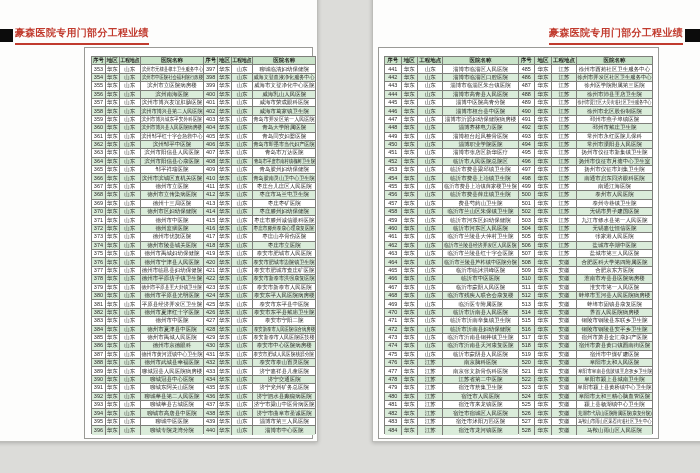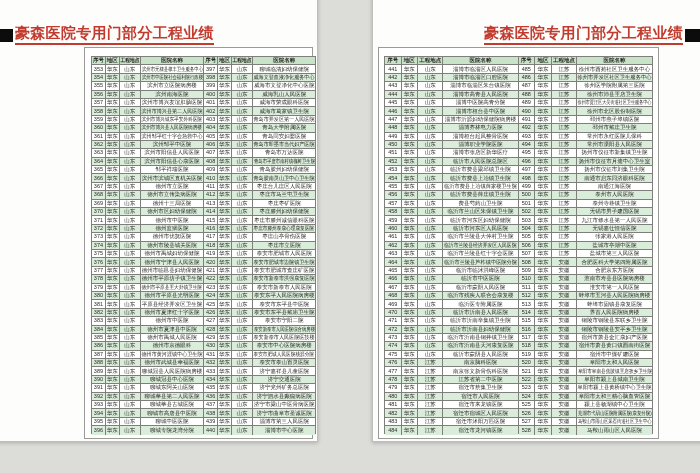--- a/index.html
+++ b/index.html
@@ -12,21 +12,21 @@
   .canvas{position:relative;width:700px;height:473px;overflow:hidden;}
   .page{
     position:absolute;top:-14px;height:456px;background:#fdfdfc;
     border:1px solid #bdbdb9;box-shadow:0 1px 4px rgba(0,0,0,.22);
     box-sizing:border-box;
   }
   .page-left{left:-28px;width:346px;}
   .page-right{left:372px;width:342px;}
   .title{
     position:absolute;top:38px;height:18px;line-height:15px;
-    color:var(--title-red,#c13b2e);font-weight:bold;font-size:15px;
+    color:var(--title-red,#c13b2e);font-weight:bold;font-size:10px;
     border-bottom:2px solid var(--title-red,#c13b2e);
     white-space:nowrap;letter-spacing:.3px;
   }
   .page-left .title{left:42px;}
   .page-right .title{right:30px;}
   .sq{position:absolute;background:#0c0c0c;height:13px;top:42px;}
   .page-left .sq{left:0;width:40px;}
   .page-right .sq{right:-12px;width:40px;}
   .frame{
     position:absolute;border:1px solid #9a9a96;box-sizing:border-box;

